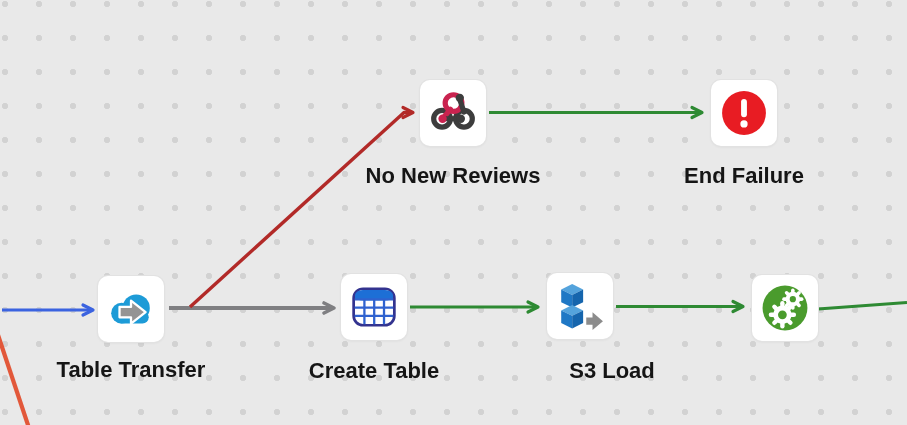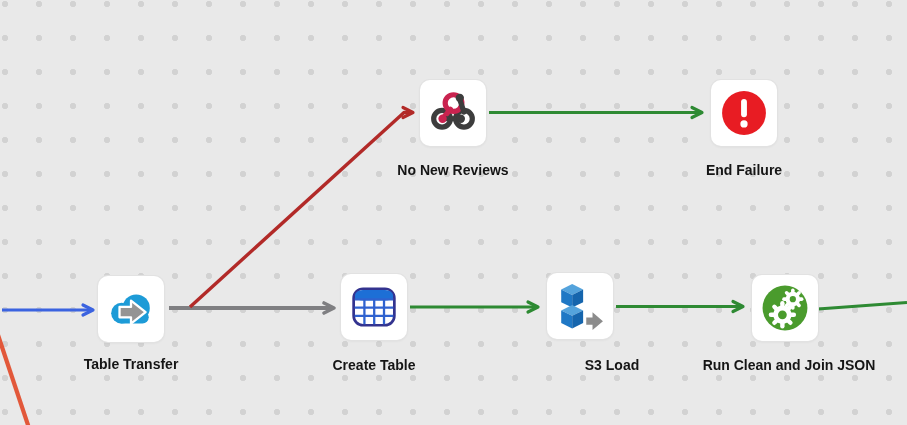--- a/index.html
+++ b/index.html
@@ -27,21 +27,21 @@
     box-shadow:0 0 0 1px #e2e2e2, 0 1px 3px rgba(0,0,0,.07);
     display:flex;align-items:center;justify-content:center;
     z-index:2;
     cursor:pointer;
   }
   .node svg{display:block;}
   .node-label{
     position:absolute;
     transform:translateX(-50%);
     text-align:center;
-    font-size:14px;
+    font-size:22px;
     font-weight:600;
     color:#151515;
     line-height:1.45;
     white-space:nowrap;
     z-index:2;
   }
   .node-label.wrap{white-space:normal;width:218px;}
 </style>
 </head>
 <body>
@@ -177,15 +177,14 @@
           <line x1="26.2" y1="35.2" x2="28.2" y2="37.2"></line>
           <line x1="20.5" y1="37.5" x2="20.5" y2="40.5"></line>
           <line x1="14.8" y1="35.2" x2="12.8" y2="37.2"></line>
           <line x1="12.5" y1="29.5" x2="9.5" y2="29.5"></line>
           <line x1="14.8" y1="23.8" x2="12.8" y2="21.8"></line>
         </g>
         <circle cx="20.5" cy="29.5" r="6.5" stroke-width="4.6"></circle>
       </g>
     </svg>
   </div>
-  <div class="node-label wrap" style="left:789px;top:355px;">Run Clean and Join JSON</div>
 
 </div>
 
 </body></html>

